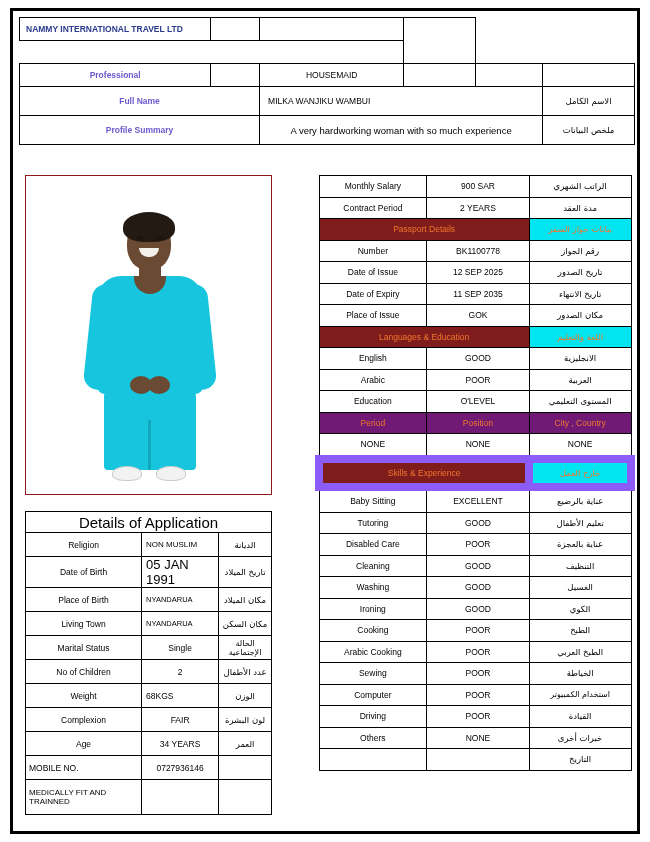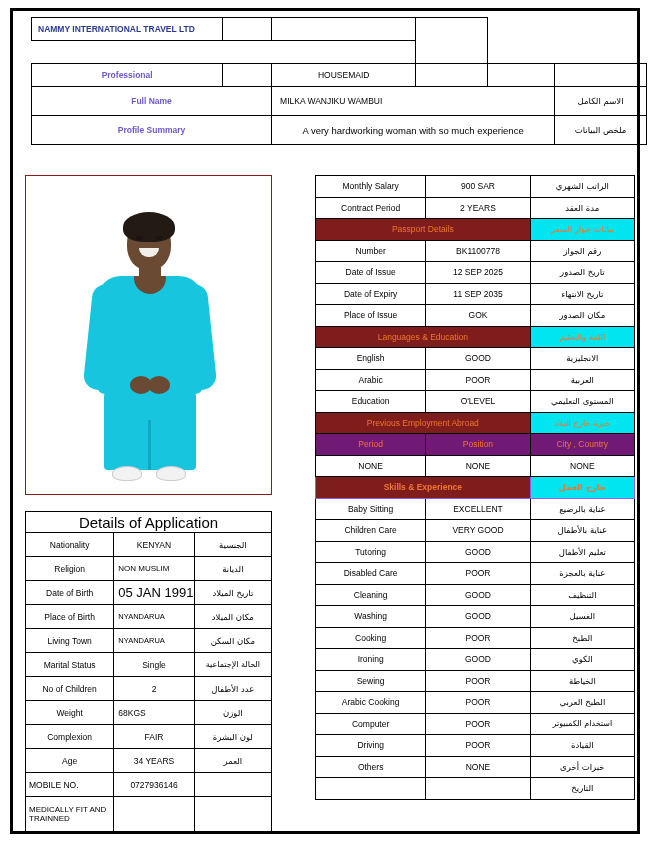--- a/index.html
+++ b/index.html
@@ -27,21 +27,21 @@
   td{border:1px solid #000;padding:0;vertical-align:middle;}
   .c{text-align:center;}
   .l{text-align:left;}
   .hdr-label{color:#6a5acd;font-weight:bold;}
   .blue-txt{color:#2b3a8f;}
   .bold{font-weight:bold;}
   .ar{font-family:"DejaVu Sans", sans-serif;font-size:9px;direction:rtl;}
 
   
   .top{
-    position:absolute;left:12px;top:0;width:616px;
+    position:absolute;left:0;top:0;width:616px;
   }
   .top td{height:22px;font-size:8.5px;}
 
   
   .leftcol{
     position:absolute;left:6px;top:158px;width:265px;
   }
   .photo-box{
     width:247px;height:320px;
     border:1px solid #8b1a1a;
@@ -107,21 +107,21 @@
   
   .rightcol{
     position:absolute;left:296px;top:158px;width:320px;
   }
   .right-tbl{width:320px;}
   .right-tbl td{height:20.5px;font-size:8.5px;}
   .sec{color:#f0762b;background:#7f1d1d;text-align:center;font-size:9.5px;}
   .sec-ar{color:#f0762b;background:#00e5ef;text-align:center;font-size:9px;}
   .sub{color:#f0762b;background:#701a75;text-align:center;font-size:8.5px;}
   .skillrow td{height:20.5px;}
-  .skills-title{border:1px solid #8b5cf6;font-weight:bold;}
+  .skills-title{border:8px solid #8b5cf6;}
 </style>
 </head>
 <body>
 
 <div class="page">
  <div class="inner">
 
   <table class="top">
     <tbody>
           <tr>
@@ -197,25 +197,20 @@
     </div>
 
     <table class="details-tbl">
       <tbody>
             <tr>
         <td colspan="3" class="c tt">
           <span>Details of Application</span>
         </td>
       </tr>
       <tr>
-        <td style="width:88px" class="c">Nationality</td>
-        <td style="width:80px" class="c">KENYAN</td>
-        <td style="width:77px" class="c ar">الجنسية</td>
-      </tr>
-      <tr>
         <td class="c">Religion</td>
         <td class="l" style="padding-left:4px;font-size:8px">NON MUSLIM</td>
         <td class="c ar">الديانة</td>
       </tr>
       <tr>
         <td class="c">Date of Birth</td>
         <td class="l" style="padding-left:4px;font-size:13px">05 JAN 1991</td>
         <td class="c ar">تاريخ الميلاد</td>
       </tr>
       <tr>
@@ -321,87 +316,78 @@
         <td class="c">POOR</td>
         <td class="c ar">العربية</td>
       </tr>
       <tr>
         <td class="c">Education</td>
         <td class="c">O'LEVEL</td>
         <td class="c ar">المستوى التعليمي</td>
       </tr>
 
       <tr>
-        <td colspan="2" class="sec">Previous Employment Abroad</td>
-        <td class="sec-ar ar">خبرة خارج البلاد</td>
-      </tr>
-      <tr>
         <td class="sub">Period</td>
         <td class="sub">Position</td>
         <td class="sub">City  ,   Country</td>
       </tr>
       <tr>
         <td class="c">NONE</td>
         <td class="c">NONE</td>
         <td class="c">NONE</td>
       </tr>
 
       <tr>
         <td colspan="2" class="sec skills-title">Skills &amp; Experience</td>
         <td class="sec-ar ar skills-title">خارج العمل</td>
       </tr>
       <tr class="skillrow">
         <td class="c">Baby Sitting</td>
         <td class="c">EXCELLENT</td>
         <td class="c ar">عناية بالرضيع</td>
       </tr>
       <tr class="skillrow">
-        <td class="c">Children Care</td>
-        <td class="c">VERY GOOD</td>
-        <td class="c ar">عناية بالأطفال</td>
-      </tr>
-      <tr class="skillrow">
         <td class="c">Tutoring</td>
         <td class="c">GOOD</td>
         <td class="c ar">تعليم الأطفال</td>
       </tr>
       <tr class="skillrow">
         <td class="c">Disabled Care</td>
         <td class="c">POOR</td>
         <td class="c ar">عناية بالعجزة</td>
       </tr>
       <tr class="skillrow">
         <td class="c">Cleaning</td>
         <td class="c">GOOD</td>
         <td class="c ar">التنظيف</td>
       </tr>
       <tr class="skillrow">
         <td class="c">Washing</td>
         <td class="c">GOOD</td>
         <td class="c ar">الغسيل</td>
       </tr>
       <tr class="skillrow">
-        <td class="c">Cooking</td>
-        <td class="c">POOR</td>
-        <td class="c ar">الطبخ</td>
-      </tr>
-      <tr class="skillrow">
         <td class="c">Ironing</td>
         <td class="c">GOOD</td>
         <td class="c ar">الكوي</td>
       </tr>
       <tr class="skillrow">
+        <td class="c">Cooking</td>
+        <td class="c">POOR</td>
+        <td class="c ar">الطبخ</td>
+      </tr>
+      <tr class="skillrow">
+        <td class="c">Arabic Cooking</td>
+        <td class="c">POOR</td>
+        <td class="c ar">الطبخ العربي</td>
+      </tr>
+      <tr class="skillrow">
         <td class="c">Sewing</td>
         <td class="c">POOR</td>
         <td class="c ar">الخياطة</td>
-      </tr>
-      <tr class="skillrow">
-        <td class="c">Arabic Cooking</td>
-        <td class="c">POOR</td>
-        <td class="c ar">الطبخ العربي</td>
       </tr>
       <tr class="skillrow">
         <td class="c">Computer</td>
         <td class="c">POOR</td>
         <td class="c ar" style="font-size:8px">استخدام الكمبيوتر</td>
       </tr>
       <tr class="skillrow">
         <td class="c">Driving</td>
         <td class="c">POOR</td>
         <td class="c ar">القيادة</td>

